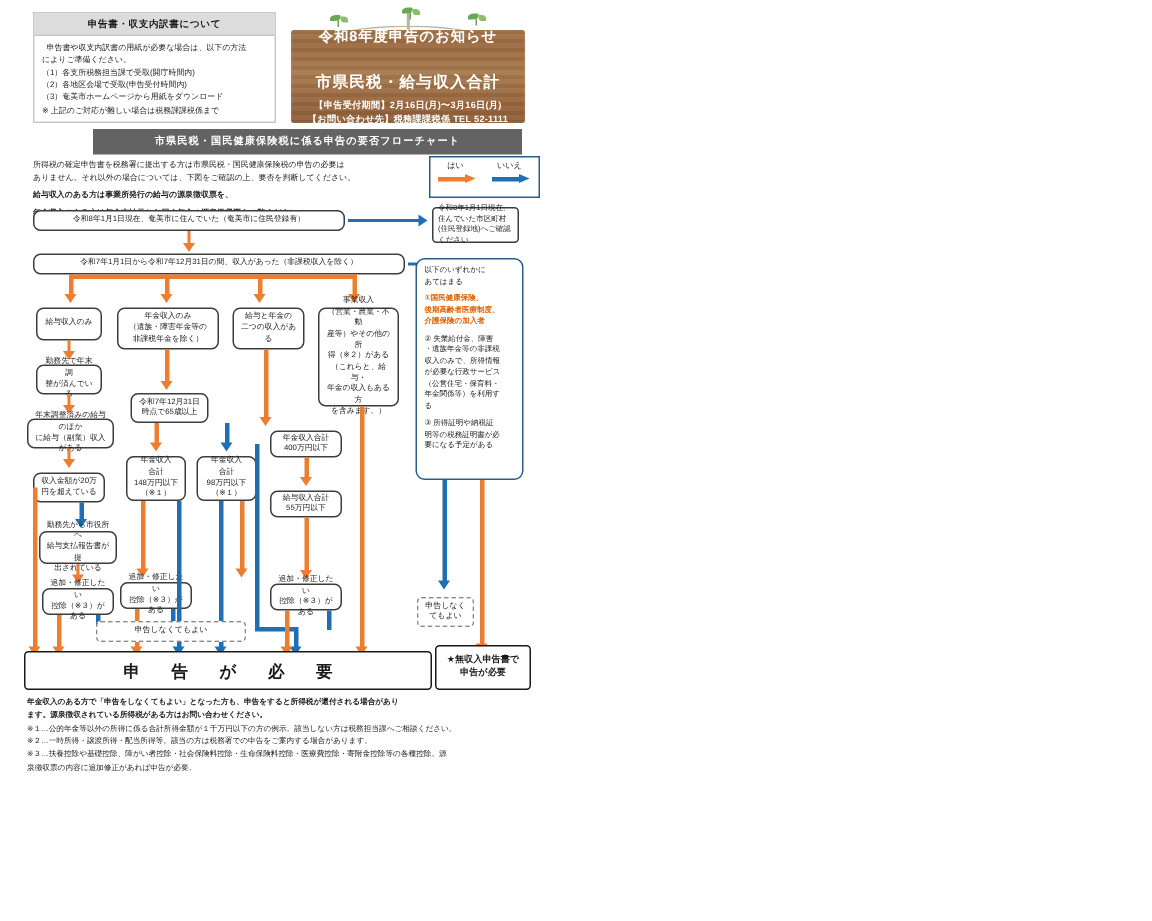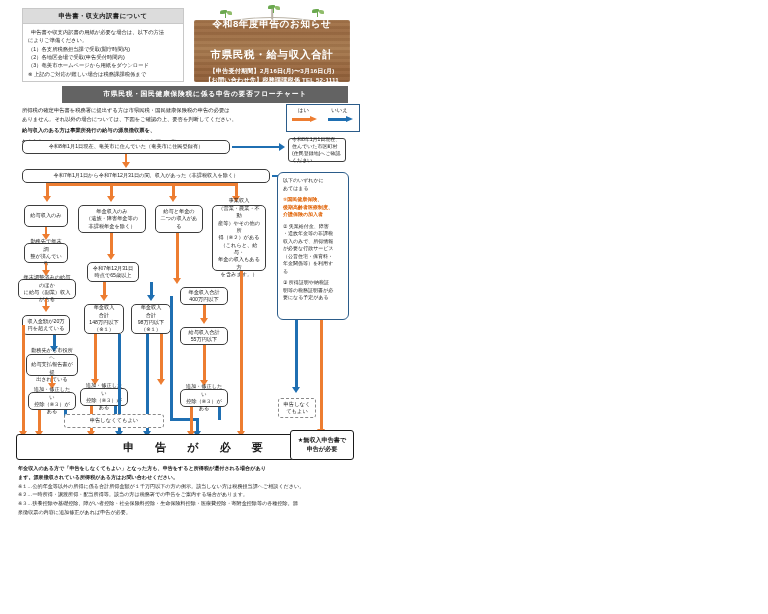--- a/index.html
+++ b/index.html
@@ -120,21 +120,21 @@
     font-size:5px;line-height:1.5;
   }
   .panel-blue .hl{color:#e06000;font-weight:bold;display:block;margin:4px 0 4px;}
   .panel-blue .itm{display:block;margin-bottom:4px;}
 
   
   .outcome-main{
     position:absolute;left:16px;top:434px;width:270px;height:24px;
     border:1.6px solid #1a1a1a;border-radius:3px;background:#ffffff;
     display:flex;align-items:center;justify-content:center;
-    font-size:11px;font-weight:bold;letter-spacing:9px;text-indent:9px;padding-left:41px;
+    font-size:11px;font-weight:bold;letter-spacing:9px;text-indent:9px;
   }
   .outcome-side{
     position:absolute;left:290px;top:430px;width:62px;height:28px;
     border:1.6px solid #1a1a1a;border-radius:3px;background:#ffffff;
     display:flex;align-items:center;justify-content:center;text-align:center;
     font-size:6.1px;font-weight:bold;line-height:1.45;
   }
   .dashed{
     position:absolute;border:1px dashed #8a8a8a;border-radius:3px;background:#ffffff;
     display:flex;align-items:center;justify-content:center;text-align:center;

